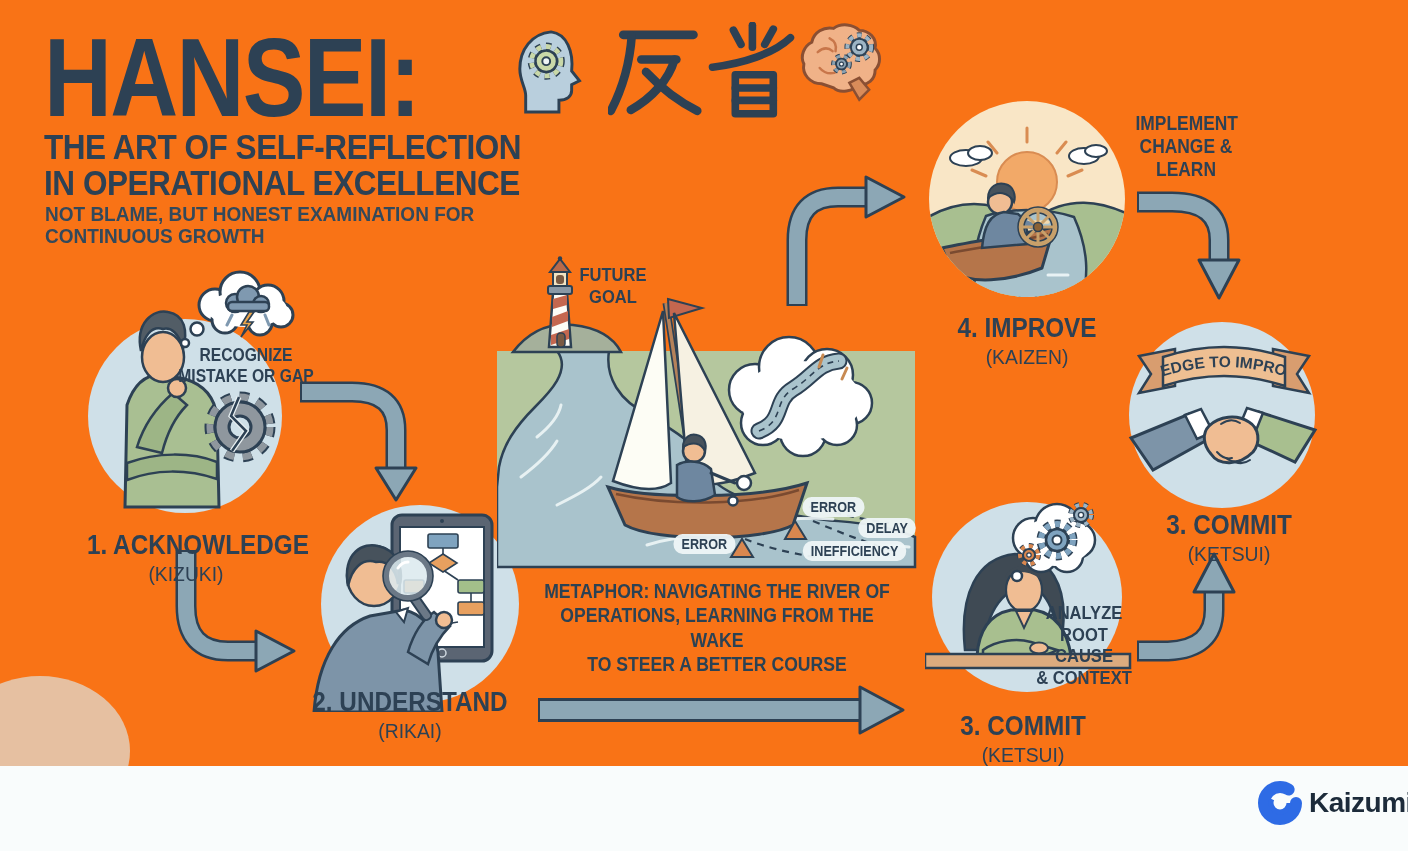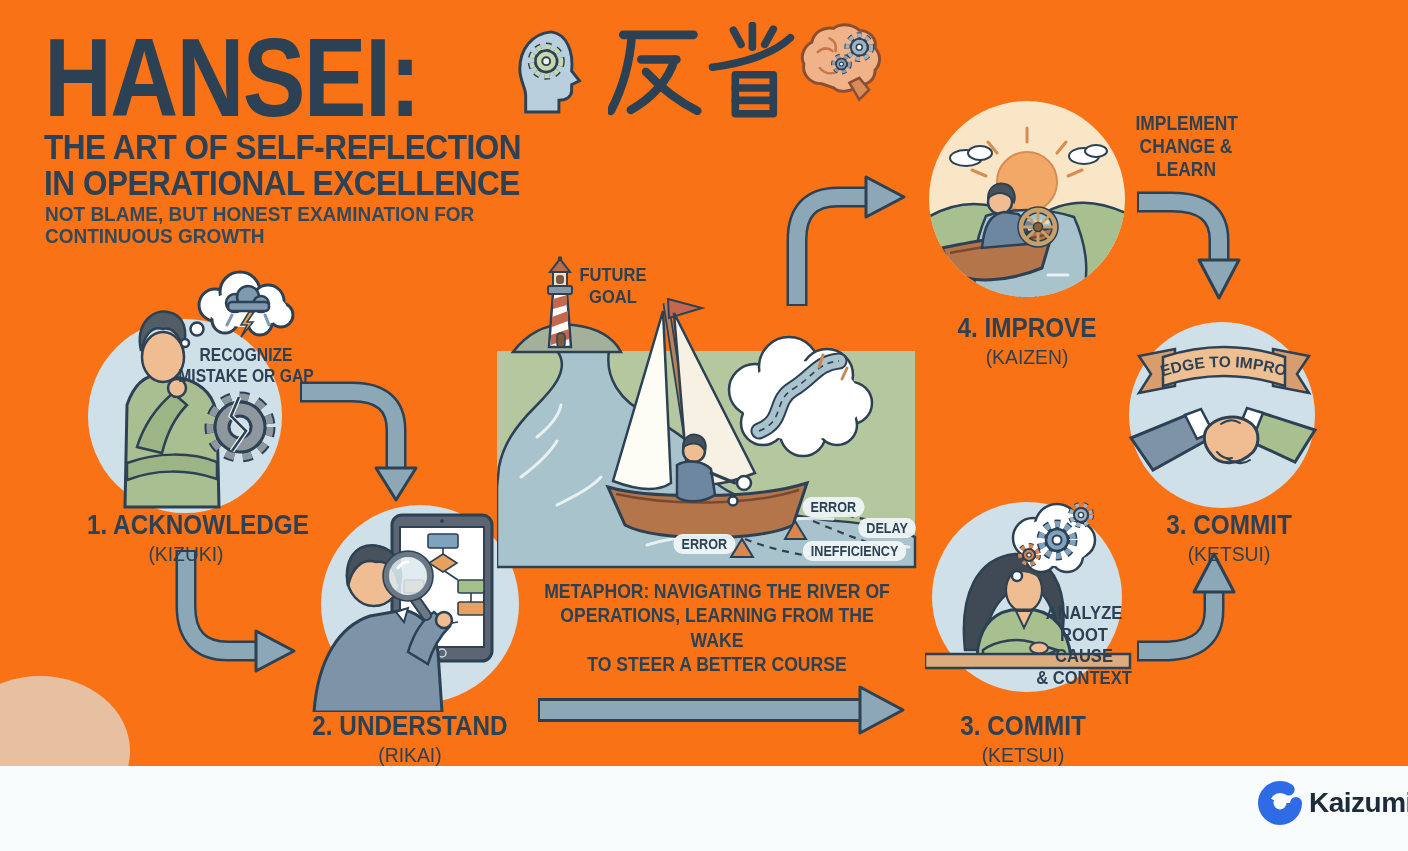--- a/index.html
+++ b/index.html
@@ -151,21 +151,21 @@
       <circle cx="165" cy="172" r="25" fill="#8f979e" stroke="#2d4154" stroke-width="3"></circle>
       <circle cx="165" cy="172" r="11" fill="#cfe0e8" stroke="#2d4154" stroke-width="3"></circle>
       <path d="M164,142 L156,161 L171,176 L157,196" fill="none" stroke="#e8f0f2" stroke-width="5"></path>
       <path d="M164,142 L156,161 L171,176 L157,196" fill="none" stroke="#2d4154" stroke-width="2.5"></path>
     </g>
   </svg>
   <div class="note" style="left:168px;top:345px;width:156px;font-size:18px;">
     <div>RECOGNIZE</div>
     <div>MISTAKE OR GAP</div>
   </div>
-  <div class="step" style="left:76px;top:494px;width:220px;">
+  <div class="step" style="left:76px;top:514px;width:220px;">
     <div class="l1">1. ACKNOWLEDGE</div>
     <div class="l2">(KIZUKI)</div>
   </div>
 
   <svg class="abs" style="left:312px;top:500px;" width="216" height="212" viewBox="0 0 216 212">
     <circle cx="108" cy="104" r="99" fill="#cfe0e8"></circle>
 
     <g>
       <rect x="80" y="15" width="100" height="146" rx="10" fill="#5b6573" stroke="#2d4154" stroke-width="3"></rect>
       <rect x="88" y="27" width="84" height="120" fill="#fff" stroke="#2d4154" stroke-width="2"></rect>
@@ -191,21 +191,21 @@
       <circle cx="132" cy="120" r="8" fill="#f0bd93" stroke="#2d4154" stroke-width="2.5"></circle>
     </g>
 
     <g>
       <rect x="104" y="92" width="9" height="30" rx="4" transform="rotate(-35 108 107)" fill="#6b7886" stroke="#2d4154" stroke-width="2"></rect>
       <circle cx="96" cy="76" r="22" fill="#dce9ee" fill-opacity=".88" stroke="#6b7886" stroke-width="6"></circle>
       <circle cx="96" cy="76" r="25" fill="none" stroke="#2d4154" stroke-width="1.6"></circle>
       <path d="M86,68 q4,-6 10,-6" stroke="#fff" stroke-width="3" fill="none" stroke-linecap="round"></path>
     </g>
   </svg>
-  <div class="step" style="left:300px;top:695px;width:220px;">
+  <div class="step" style="left:300px;top:671px;width:220px;">
     <div class="l1">2. UNDERSTAND</div>
     <div class="l2">(RIKAI)</div>
   </div>
 
   <svg class="abs" style="left:497px;top:255px;" width="420" height="315" viewBox="0 0 420 315">
     <rect x="0" y="96" width="418" height="216" fill="#b5c79e"></rect>
 
     <path d="M60,96 C75,115 52,138 38,152 C18,172 6,190 2,212 L0,232 L0,312 L418,312 L418,282 C370,262 330,270 290,258 C240,244 212,230 206,210 C200,186 172,174 152,160 C122,146 108,122 112,96 Z" fill="#a9c3cc" stroke="#2d4154" stroke-width="2.5"></path>
     <g stroke="#eef6f7" stroke-width="3" fill="none" stroke-linecap="round" opacity=".9">
       <path d="M40,182 C55,170 62,160 64,150"></path>

